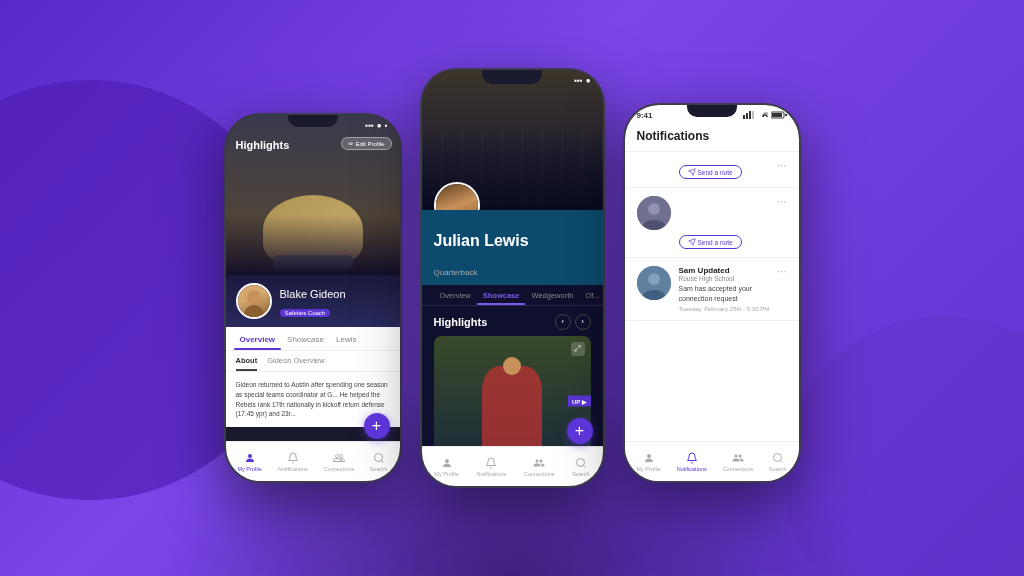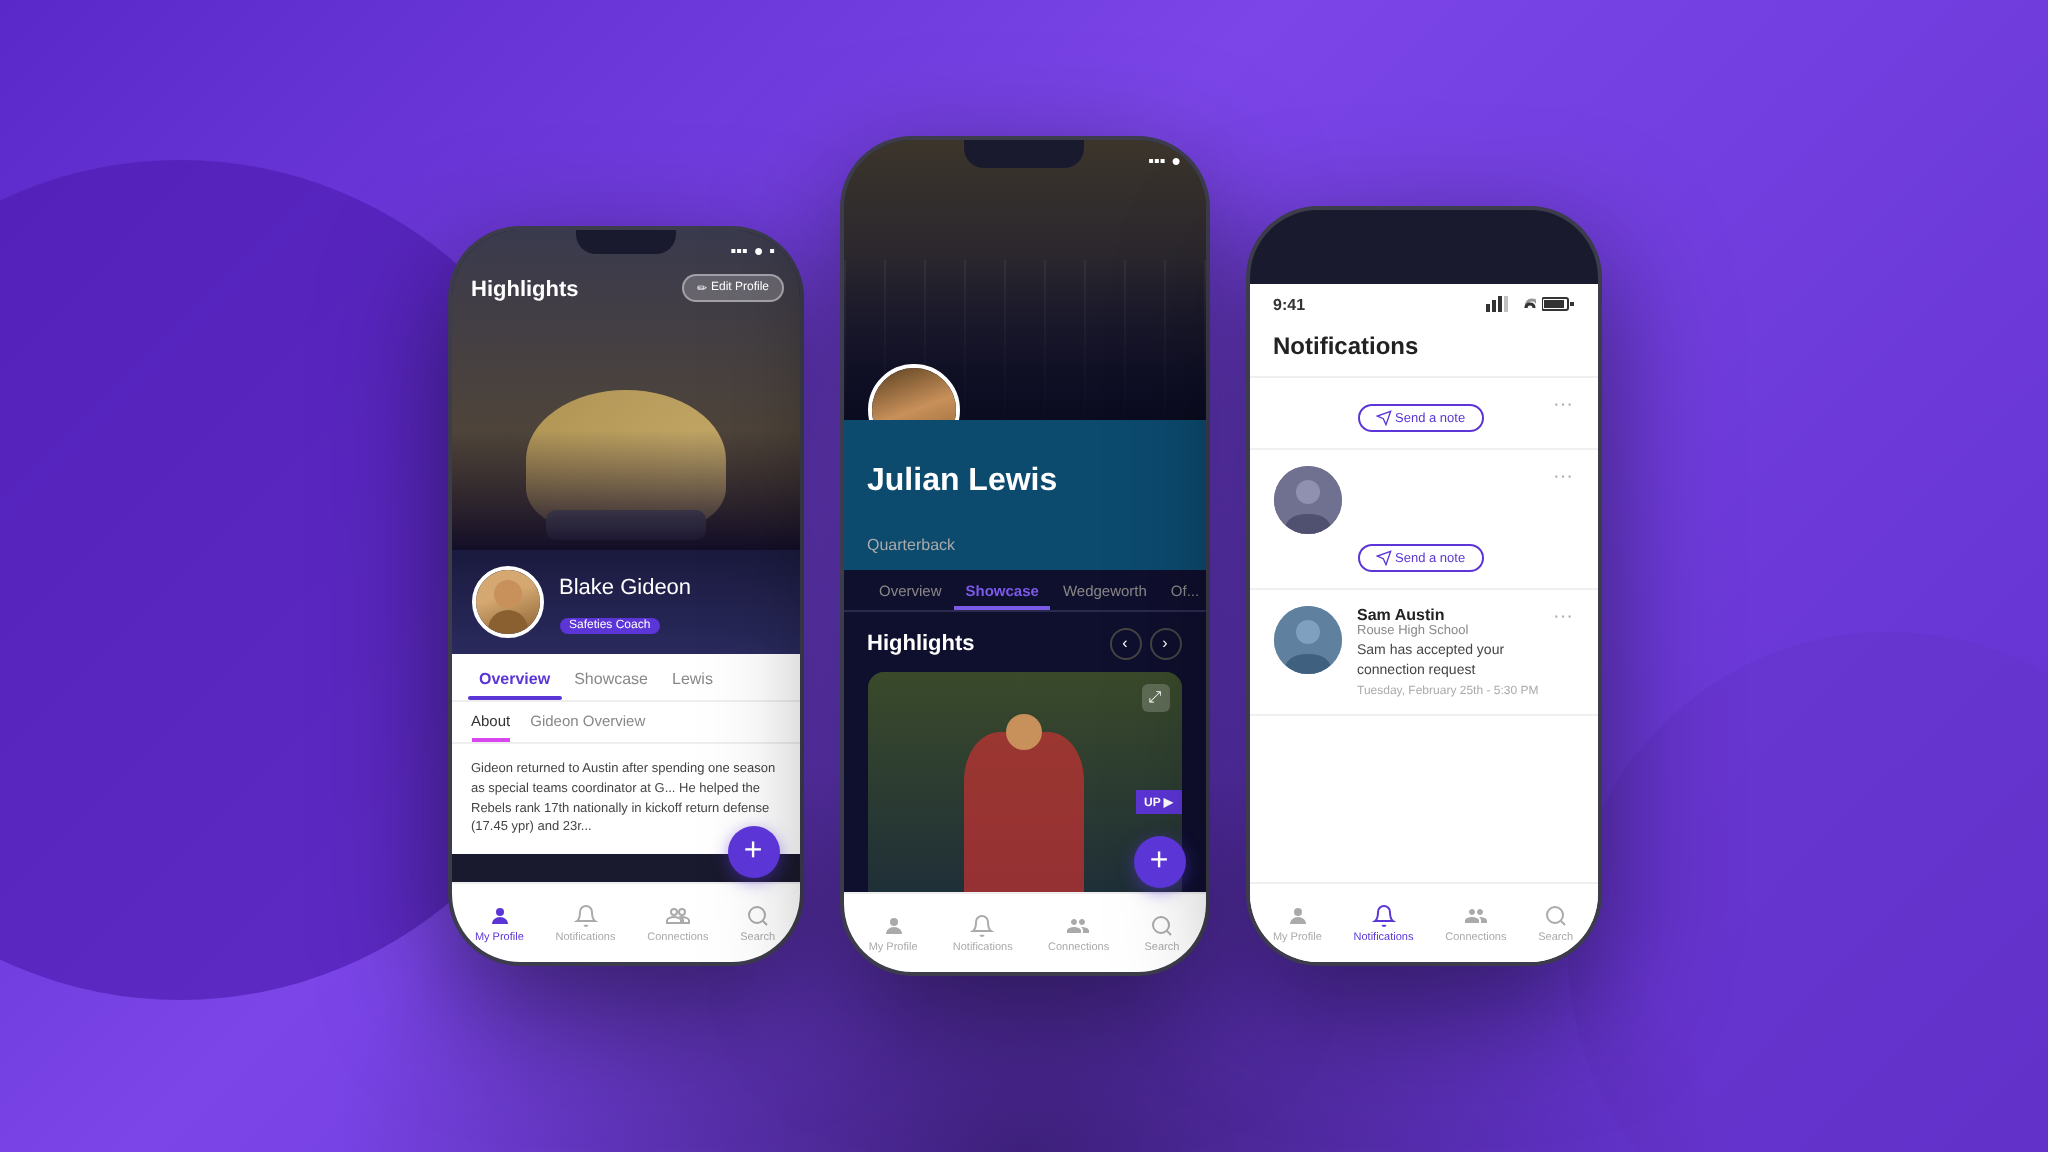--- a/index.html
+++ b/index.html
@@ -285,22 +285,22 @@
       gap: 10px;
       border-bottom: 1px solid #eee;
     }
     .sub-tab {
       font-size: 7.5px;
       color: #888;
       padding-bottom: 4px;
     }
     .sub-tab.active {
       color: #333;
-      font-weight: 400;
-      border-bottom: 2px solid #d946ef;
+      font-weight: 700;
+      border-bottom: 2px solid #404040;
     }
 
     
     .about-content {
       padding: 8px 10px;
       background: #fff;
     }
     .about-text {
       font-size: 6.5px;
       color: #444;
@@ -551,21 +551,20 @@
       font-size: 6px;
       padding: 2px 4px;
       font-weight: 700;
     }
 
     
     .right-phone-content {
       background: #fff;
       height: 100%;
       overflow: hidden;
-      margin-top: 37px;
     }
     .right-status-bar {
       height: 20px;
       display: flex;
       align-items: center;
       justify-content: space-between;
       padding: 0 12px;
       font-size: 8px;
       color: #333;
       font-weight: 600;
@@ -919,21 +918,21 @@
         <div class="more-dots">···</div>
         <div class="notif-top">
           <div class="notif-avatar avatar-sam">
             <svg viewBox="0 0 34 34" width="34" height="34">
               <rect width="34" height="34" fill="#6080a0"></rect>
               <circle cx="17" cy="13" r="6" fill="#80a0c0"></circle>
               <path d="M5 34 Q5 24 17 24 Q29 24 29 34" fill="#406080"></path>
             </svg>
           </div>
           <div class="notif-body">
-            <div class="notif-name">Sam Austin</div>
+            <div class="notif-name">Sam Updated</div>
             <div class="notif-school">Rouse High School</div>
             <div class="notif-text">Sam has accepted your connection request</div>
             <div class="notif-time">Tuesday, February 25th - 5:30 PM</div>
           </div>
         </div>
       </div>
 
     </div>
 
     <div class="bottom-nav">

